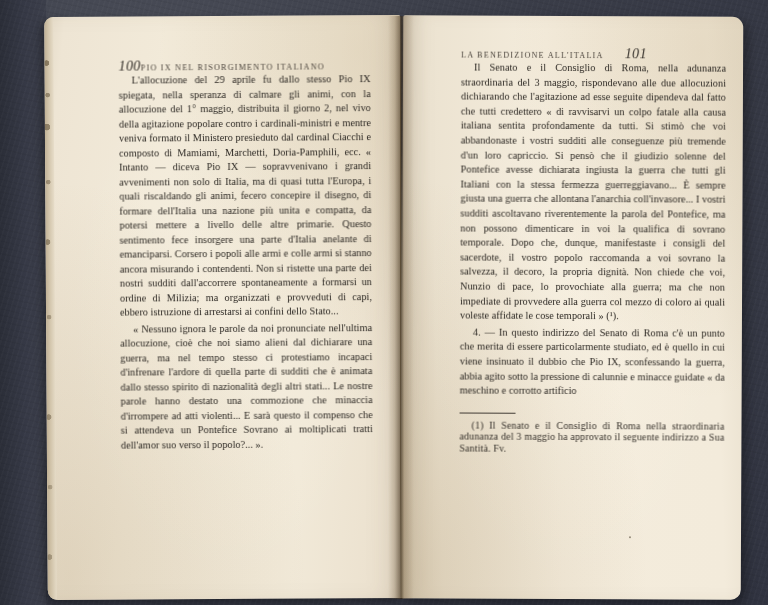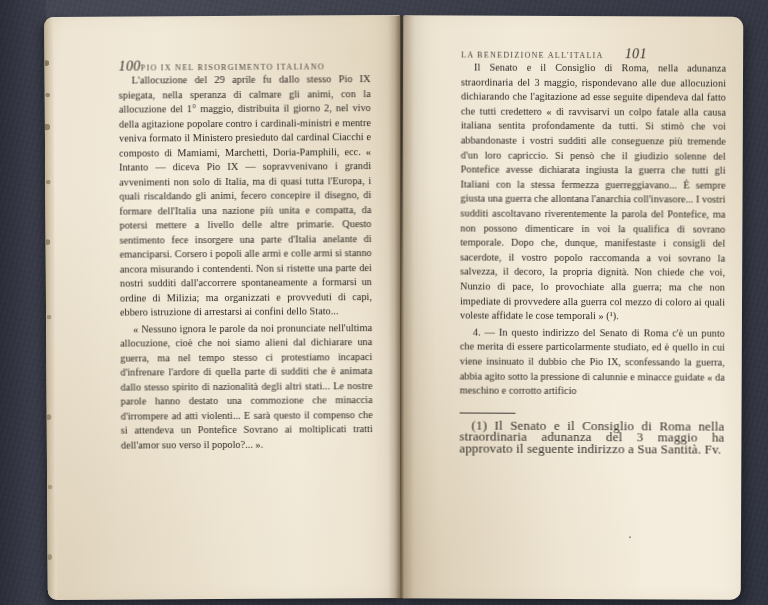--- a/index.html
+++ b/index.html
@@ -189,21 +189,21 @@
   
   .footnote-rule {
     width: 56px;
     height: 1px;
     background: #403a33;
     margin: 14px 0 6px 0;
   }
   .footnote {
     margin: 0;
     text-align: justify;
-    font-size: 13px;
+    font-size: 10px;
     line-height: 11.4px;
     text-indent: 12px;
     color: #35302a;
     letter-spacing: 0.15px;
   }
 
   
   #speck {
     position: absolute;
     left: 228px;

